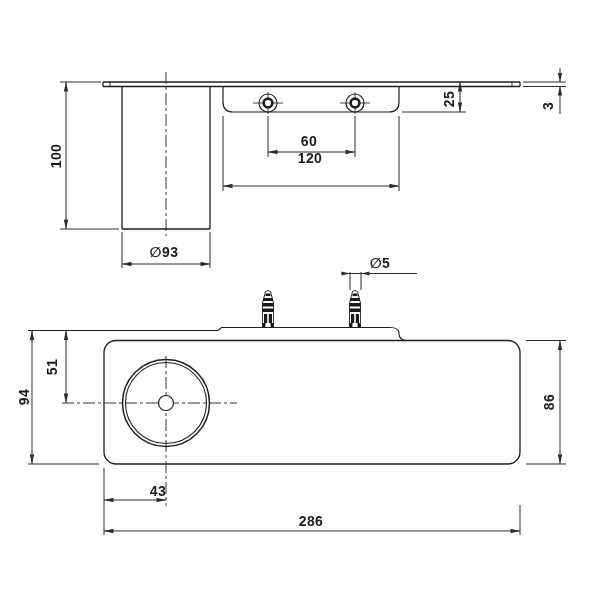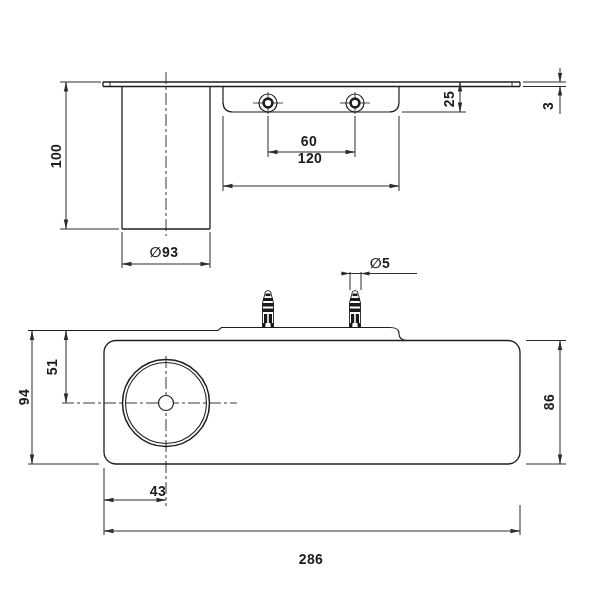--- a/index.html
+++ b/index.html
@@ -201,17 +201,17 @@
   <div class="dim-label rot" style="left:56px;top:156px;">100</div>
   <div class="dim-label" style="left:164px;top:252px;">∅93</div>
   <div class="dim-label" style="left:309px;top:141px;">60</div>
   <div class="dim-label" style="left:310px;top:158px;">120</div>
   <div class="dim-label rot" style="left:449px;top:99px;">25</div>
   <div class="dim-label rot" style="left:548px;top:106px;">3</div>
 
   <div class="dim-label rot" style="left:24px;top:397px;">94</div>
   <div class="dim-label rot" style="left:52px;top:367px;">51</div>
   <div class="dim-label" style="left:122px;top:491px;margin-left:36px;">43</div>
-  <div class="dim-label" style="left:311px;top:521px;margin-top:38px;">286</div>
+  <div class="dim-label" style="left:311px;top:521px;">286</div>
   <div class="dim-label rot" style="left:549px;top:402px;">86</div>
   <div class="dim-label" style="left:380px;top:263px;">∅5</div>
 
 </div>
 
 </body></html>

